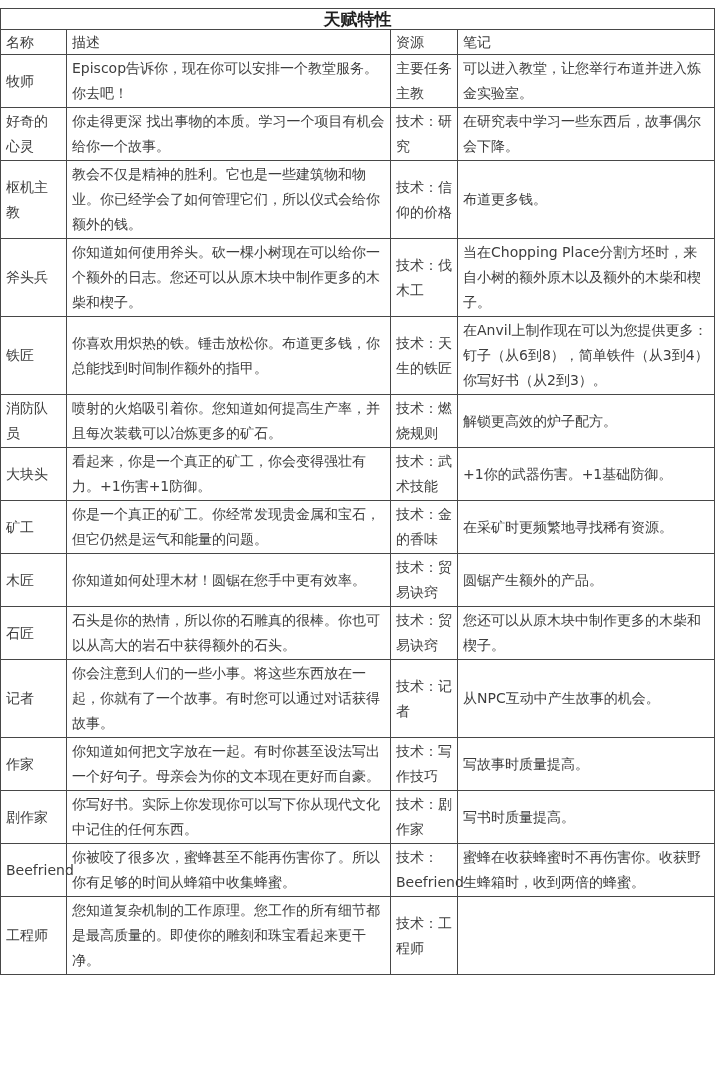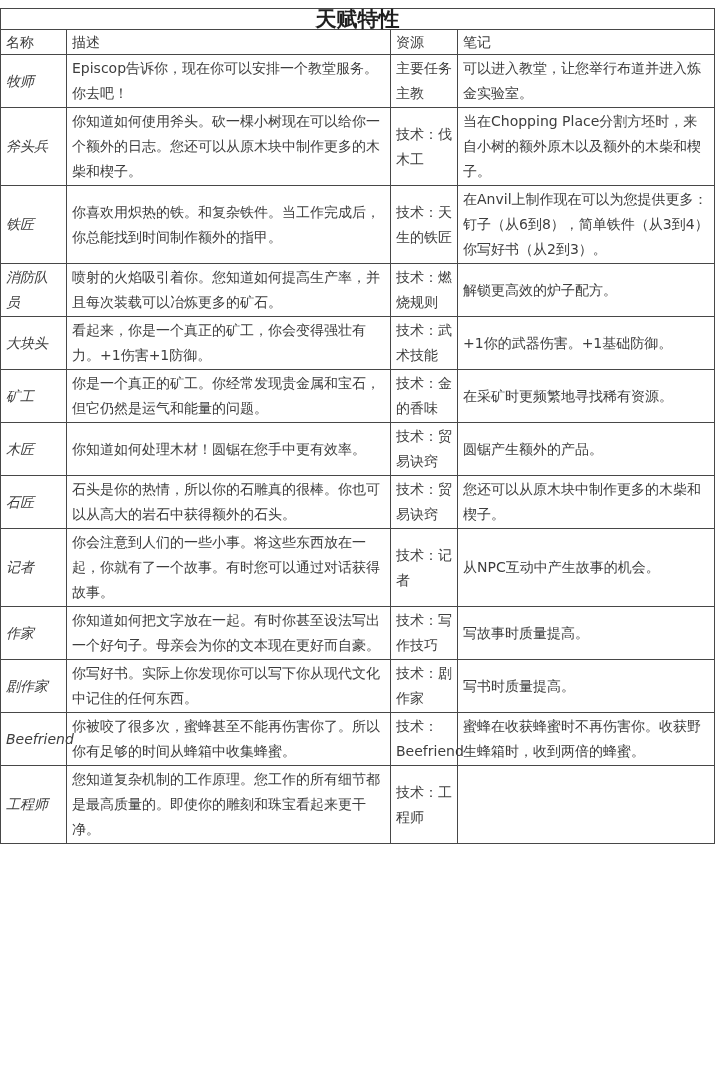--- a/index.html
+++ b/index.html
@@ -32,34 +32,33 @@
     vertical-align: middle;
     text-align: left;
     font-weight: normal;
     font-size: 14px;
     color: #3d3d3d;
     overflow: visible;
   }
   table.talent th.title-cell {
     text-align: center;
     font-weight: bold;
-    font-size: 21px;
+    font-size: 17px;
     line-height: 18px;
     padding: 1px 0;
     color: #1f1f1f;
   }
   table.talent th.hdr {
     line-height: 22px;
   }
   td.c-res {
     padding: 1px 4px;
   }
   td.c-name {
     padding: 1px 3px;
-    font-style: italic;
   }
 </style>
 </head>
 <body>
 
 <div class="page">
   <table class="talent">
     <colgroup>
       <col style="width:66px">
       <col style="width:324px">
@@ -78,28 +77,40 @@
       </tr>
     </thead>
     <tbody id="rows">
         <tr>
     <td class="c-name">牧师</td>
     <td class="c-desc">Episcop告诉你，现在你可以安排一个教堂服务。你去吧！</td>
     <td class="c-res">主要任务主教</td>
     <td class="c-notes">可以进入教堂，让您举行布道并进入炼金实验室。</td>
   </tr>
         <tr>
+    <td class="c-name">好奇的心灵</td>
+    <td class="c-desc">你走得更深 找出事物的本质。学习一个项目有机会给你一个故事。</td>
+    <td class="c-res">技术：研究</td>
+    <td class="c-notes">在研究表中学习一些东西后，故事偶尔会下降。</td>
+  </tr>
+        <tr>
+    <td class="c-name">枢机主教</td>
+    <td class="c-desc">教会不仅是精神的胜利。它也是一些建筑物和物业。你已经学会了如何管理它们，所以仪式会给你额外的钱。</td>
+    <td class="c-res">技术：信仰的价格</td>
+    <td class="c-notes">布道更多钱。</td>
+  </tr>
+        <tr>
     <td class="c-name">斧头兵</td>
     <td class="c-desc">你知道如何使用斧头。砍一棵小树现在可以给你一个额外的日志。您还可以从原木块中制作更多的木柴和楔子。</td>
     <td class="c-res">技术：伐木工</td>
     <td class="c-notes">当在Chopping Place分割方坯时，来自小树的额外原木以及额外的木柴和楔子。</td>
   </tr>
         <tr>
     <td class="c-name">铁匠</td>
-    <td class="c-desc">你喜欢用炽热的铁。和复杂铁件。当工作完成后，你总能找到时间制作额外的指甲。</td>
+    <td class="c-desc">你喜欢用炽热的铁。锤击放松你。布道更多钱，你总能找到时间制作额外的指甲。</td>
     <td class="c-res">技术：天生的铁匠</td>
     <td class="c-notes">在Anvil上制作现在可以为您提供更多：钉子（从6到8），简单铁件（从3到4）你写好书（从2到3）。</td>
   </tr>
         <tr>
     <td class="c-name">消防队员</td>
     <td class="c-desc">喷射的火焰吸引着你。您知道如何提高生产率，并且每次装载可以冶炼更多的矿石。</td>
     <td class="c-res">技术：燃烧规则</td>
     <td class="c-notes">解锁更高效的炉子配方。</td>
   </tr>
         <tr>

